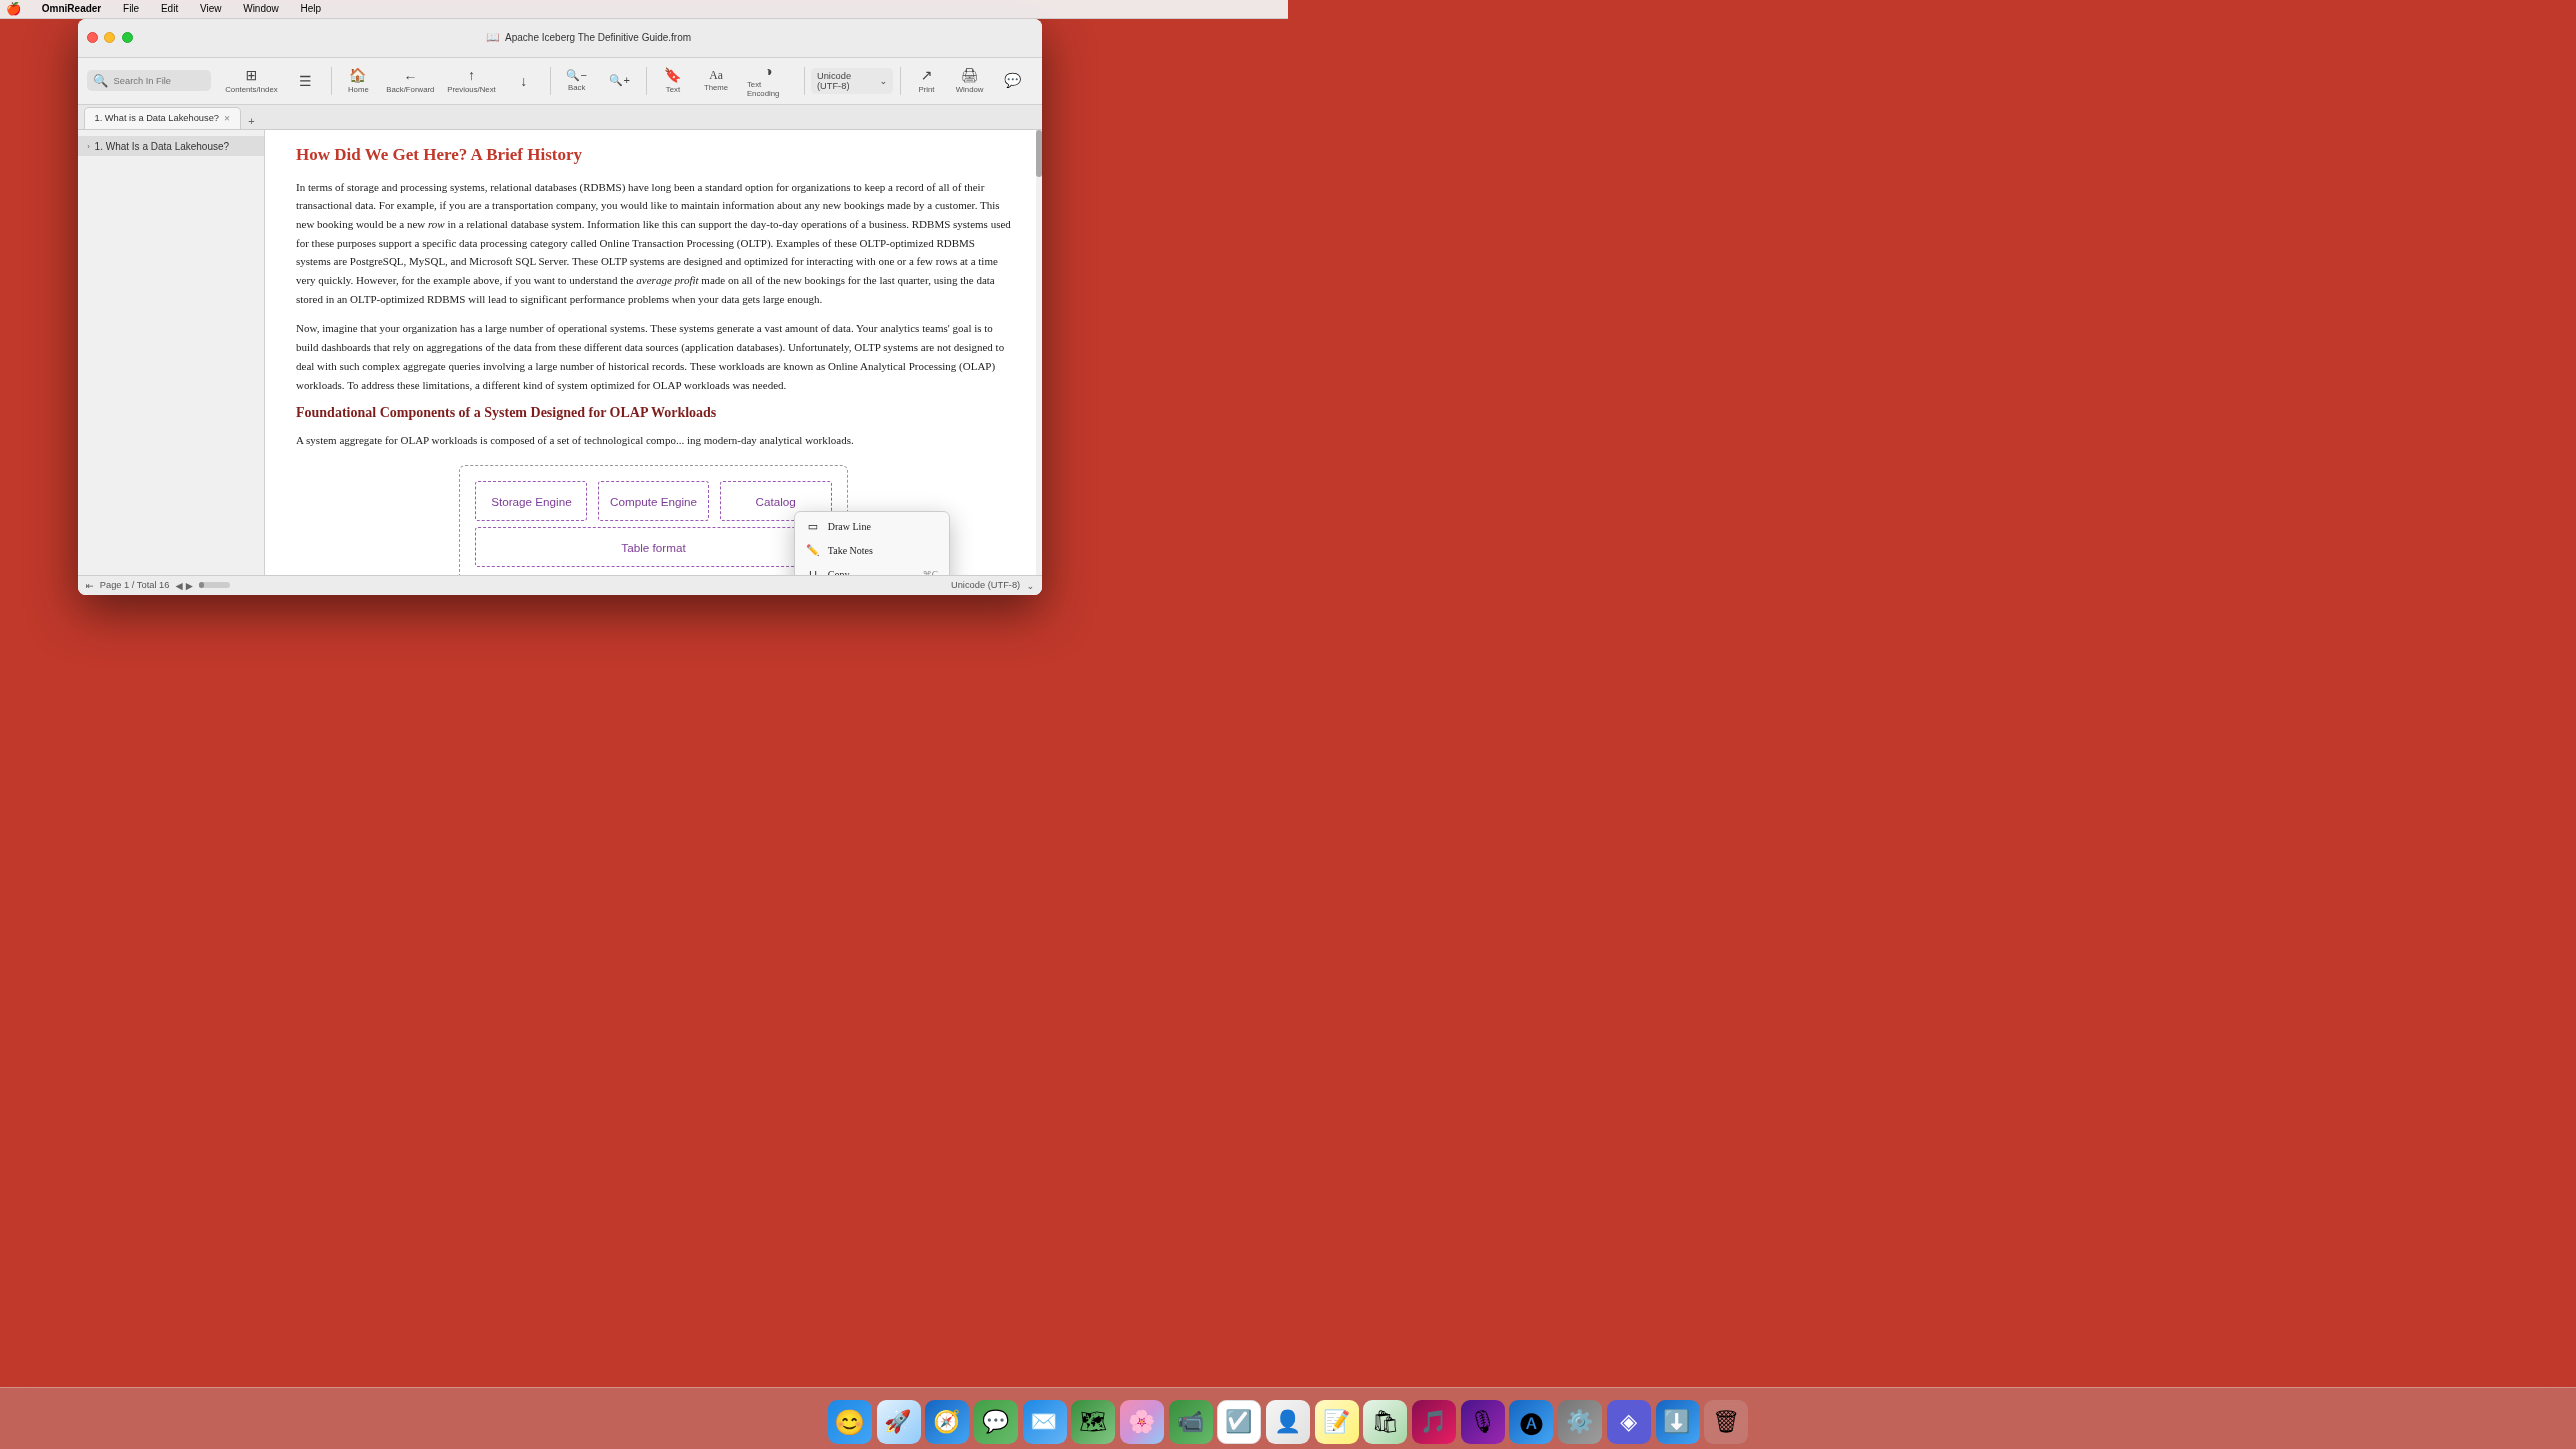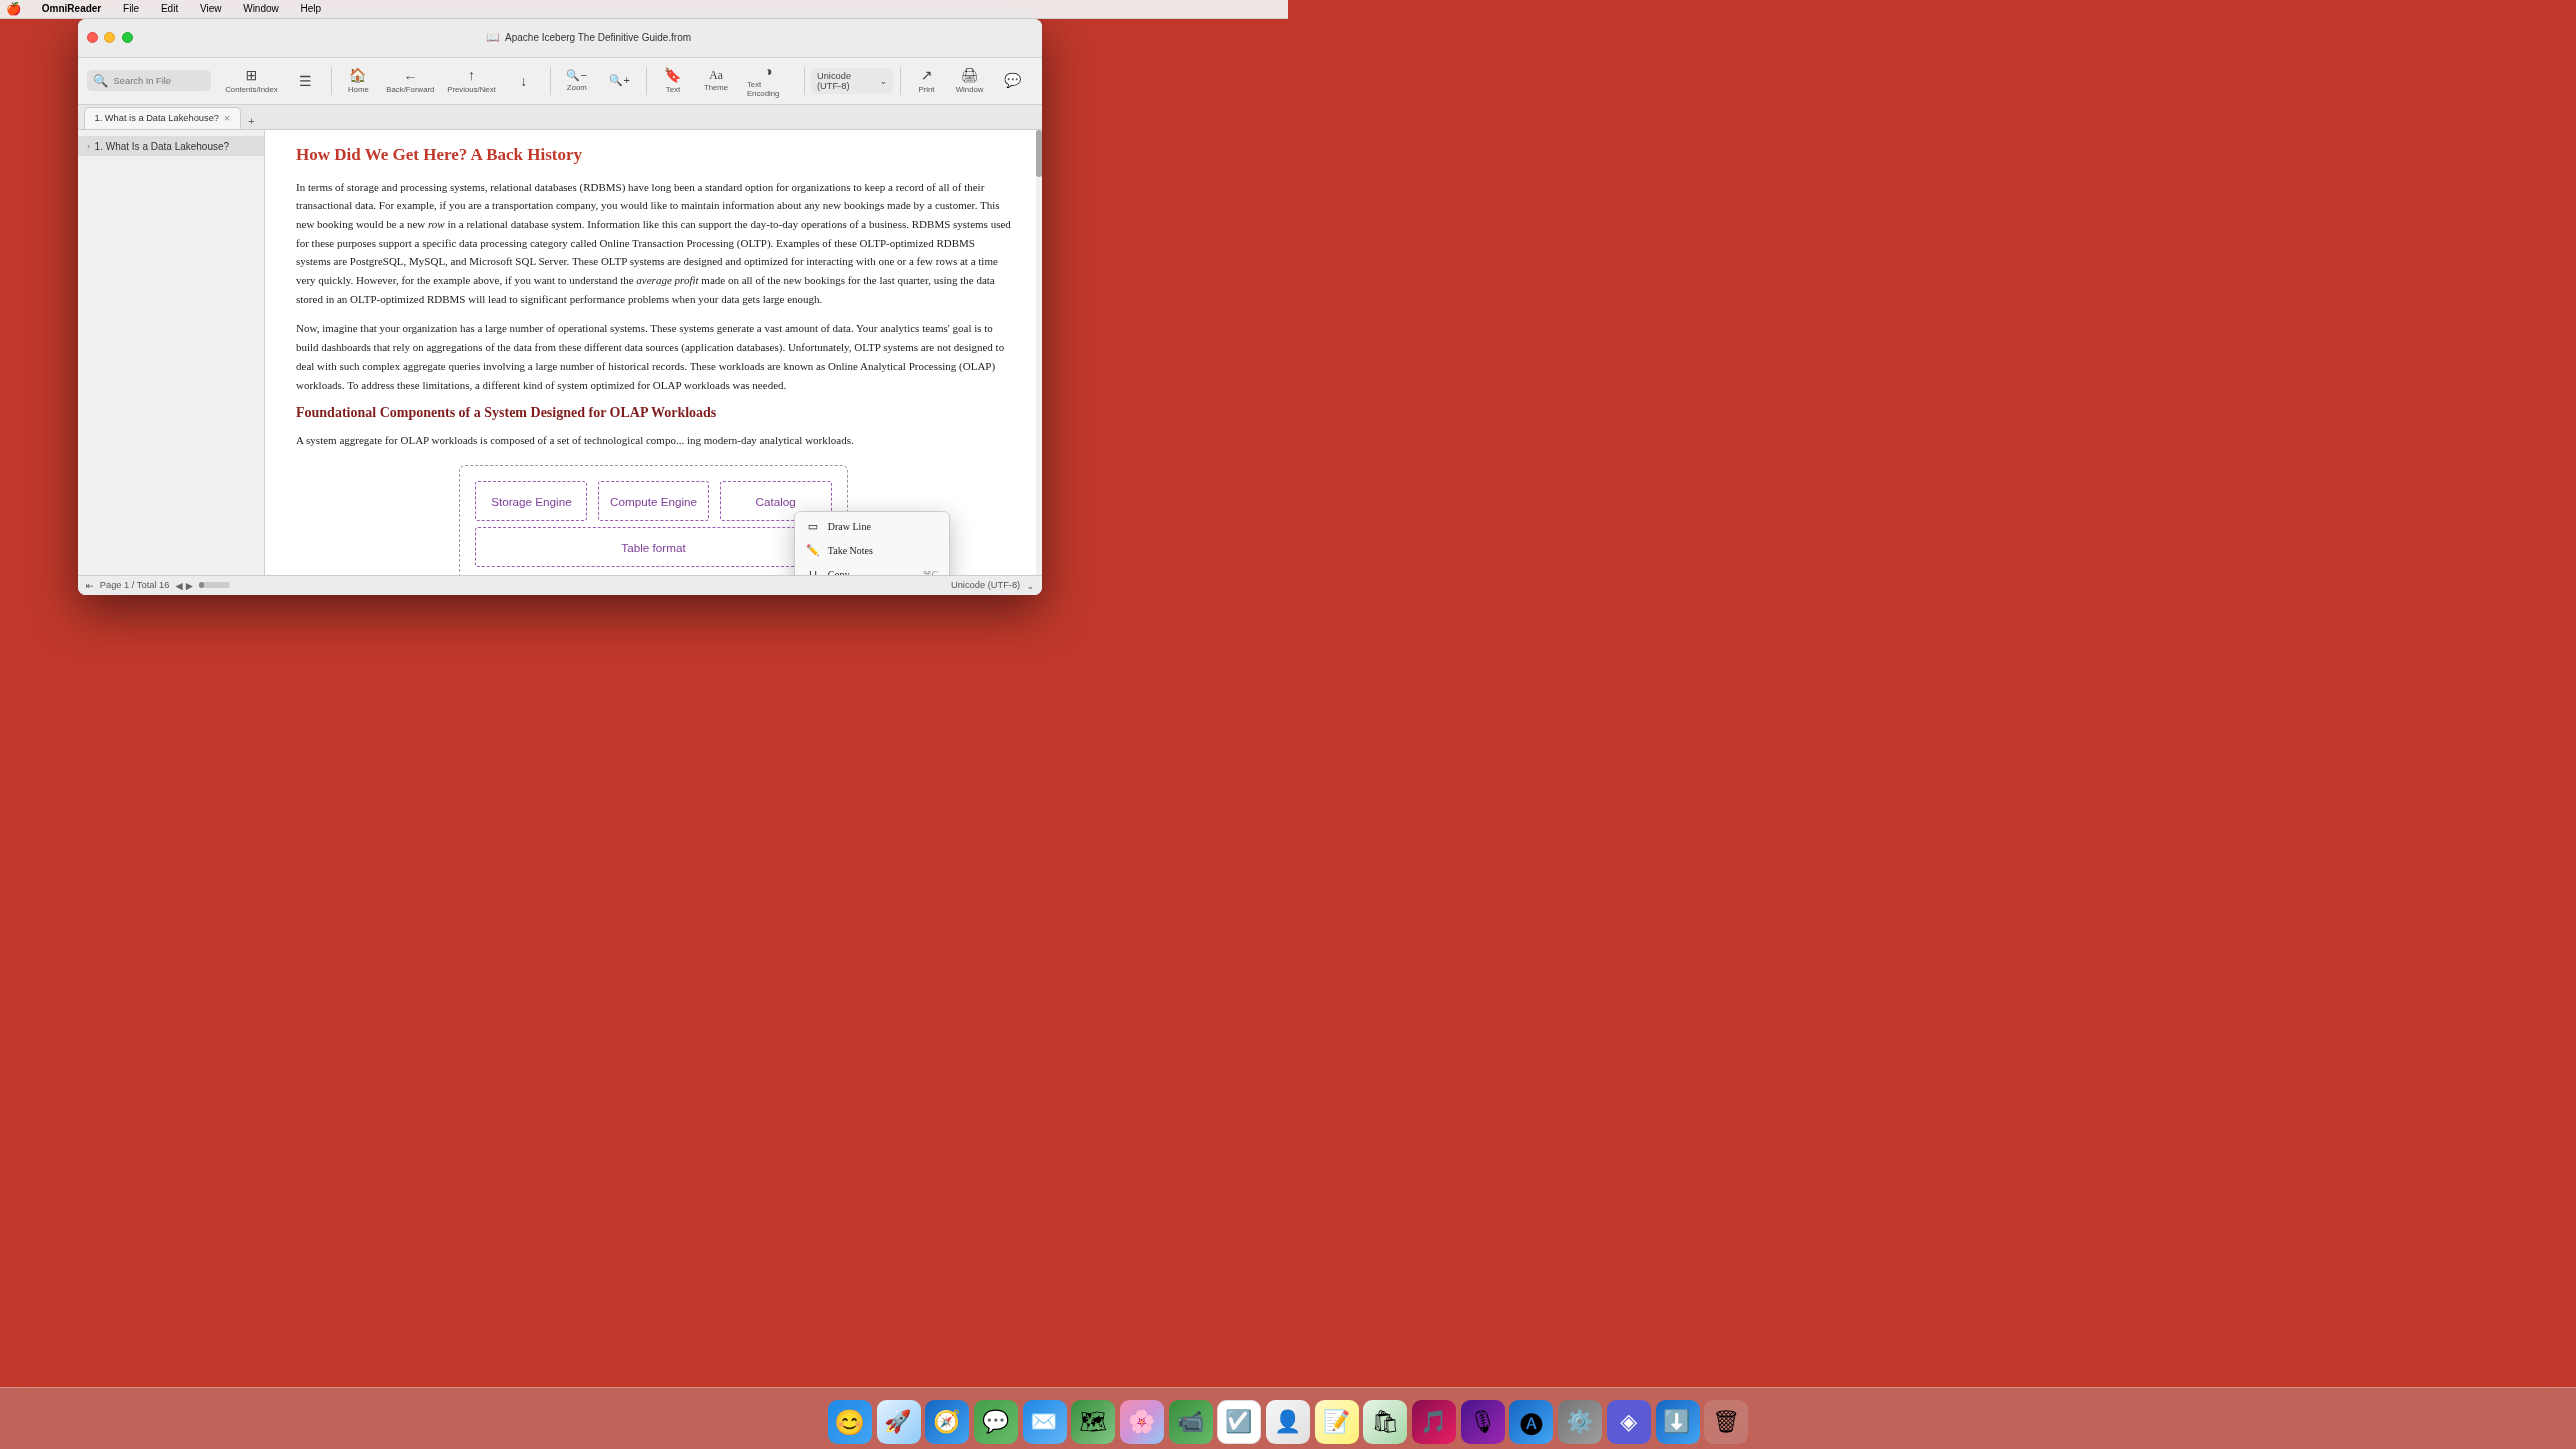--- a/index.html
+++ b/index.html
@@ -463,21 +463,21 @@
       <span class="label">Previous/Next</span>
     </div>
 
     <div class="toolbar-btn">
       <span class="icon">↓</span>
     </div>
     <div class="toolbar-divider"></div>
 
     <div class="toolbar-btn">
       <span class="icon" style="font-size:11px">🔍−</span>
-      <span class="label">Zoom</span>
+      <span class="label">Back</span>
     </div>
     <div class="toolbar-btn">
       <span class="icon" style="font-size:11px">🔍+</span>
     </div>
     <div class="toolbar-divider"></div>
 
     <div class="toolbar-btn">
       <span class="icon">🔖</span>
       <span class="label">Text</span>
     </div>
@@ -527,21 +527,21 @@
 
     <div class="sidebar">
       <div class="sidebar-item">
         <span class="arrow">›</span>
         <span>1. What Is a Data Lakehouse?</span>
       </div>
     </div>
 
     <div class="content" style="position:relative;">
 
-      <h2>How Did We Get Here? A Back History</h2>
+      <h2>How Did We Get Here? A Brief History</h2>
 
       <p>
         In terms of storage and processing systems, relational databases (RDBMS) have long been a standard option for organizations to keep a record of all of their transactional data. For example, if you are a transportation company, you would like to maintain information about any new bookings made by a customer. This new booking would be a new <em>row</em> in a relational database system. Information like this can support the day-to-day operations of a business. RDBMS systems used for these purposes support a specific data processing category called Online Transaction Processing (OLTP). Examples of these OLTP-optimized RDBMS systems are PostgreSQL, MySQL, and Microsoft SQL Server. These OLTP systems are designed and optimized for interacting with one or a few rows at a time very quickly. However, for the example above, if you want to understand the <em>average profit</em> made on all of the new bookings for the last quarter, using the data stored in an OLTP-optimized RDBMS will lead to significant performance problems when your data gets large enough.
       </p>
 
       <p>Now, imagine that your organization has a large number of operational systems. These systems generate a vast amount of data. Your analytics teams' goal is to build dashboards that rely on aggregations of the data from these different data sources (application databases). Unfortunately, OLTP systems are not designed to deal with such complex aggregate queries involving a large number of historical records. These workloads are known as Online Analytical Processing (OLAP) workloads. To address these limitations, a different kind of system optimized for OLAP workloads was needed.</p>
 
       <h3>Foundational Components of a System Designed for OLAP Workloads</h3>
 
       <p>

